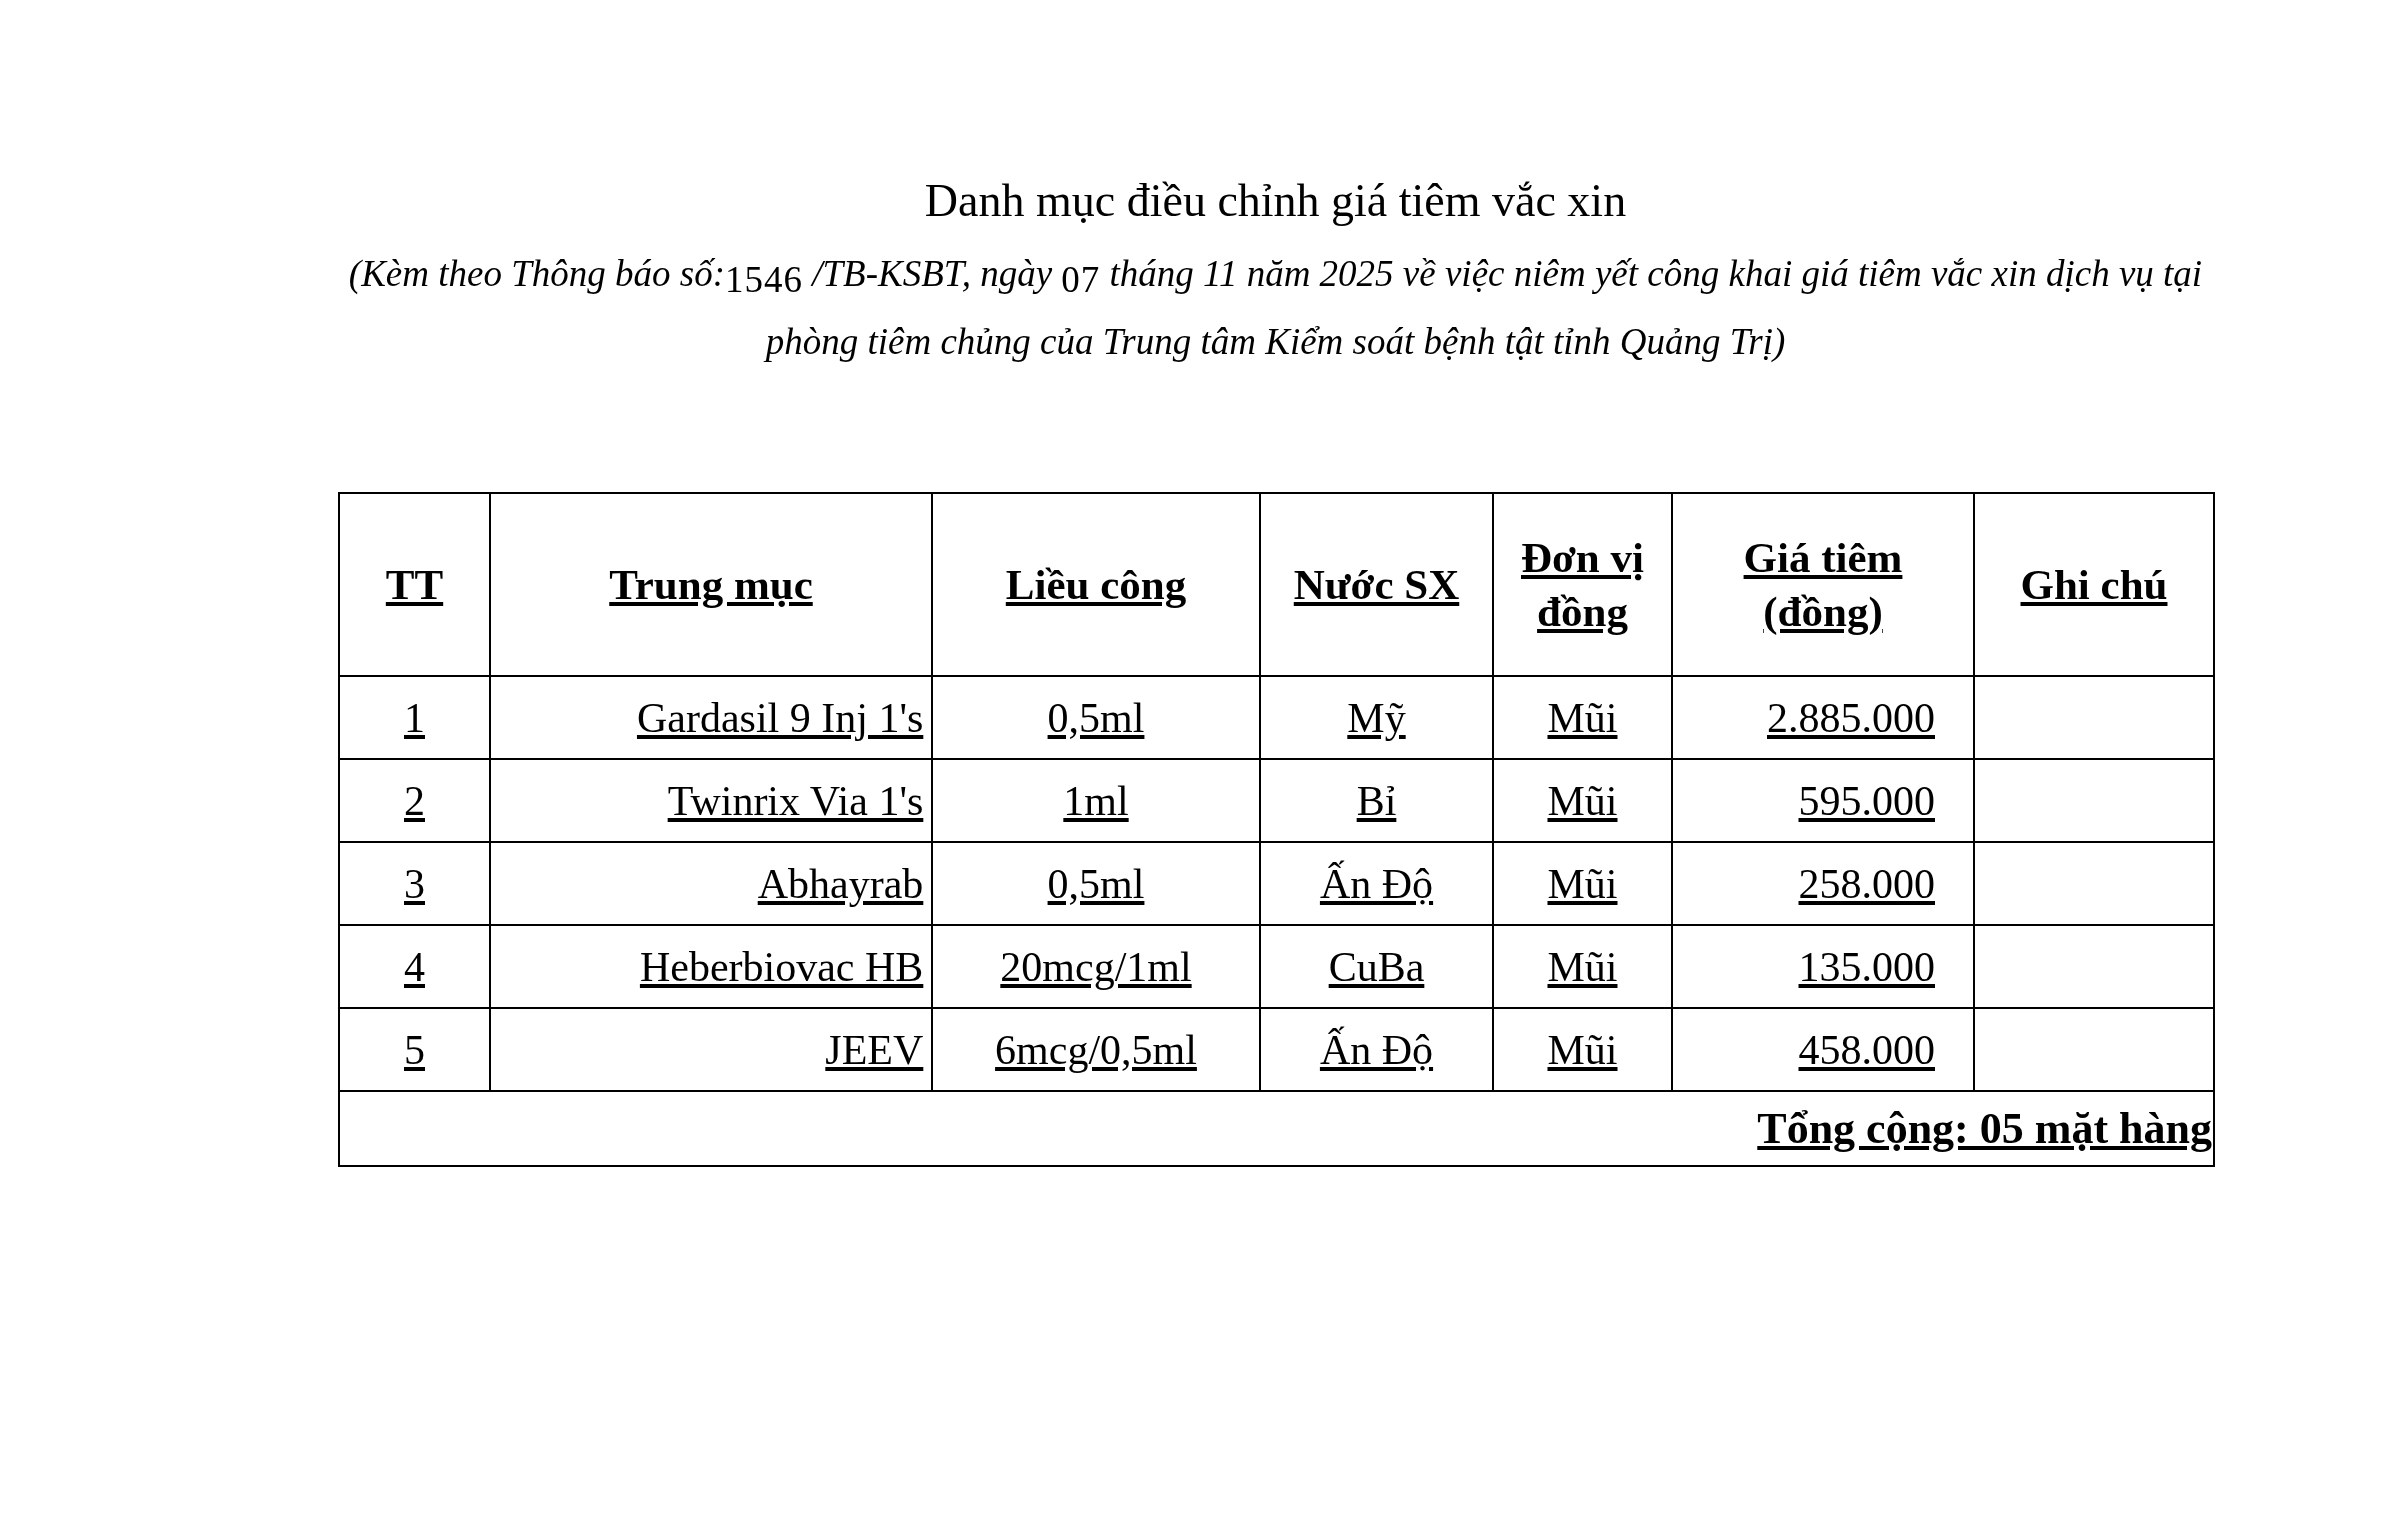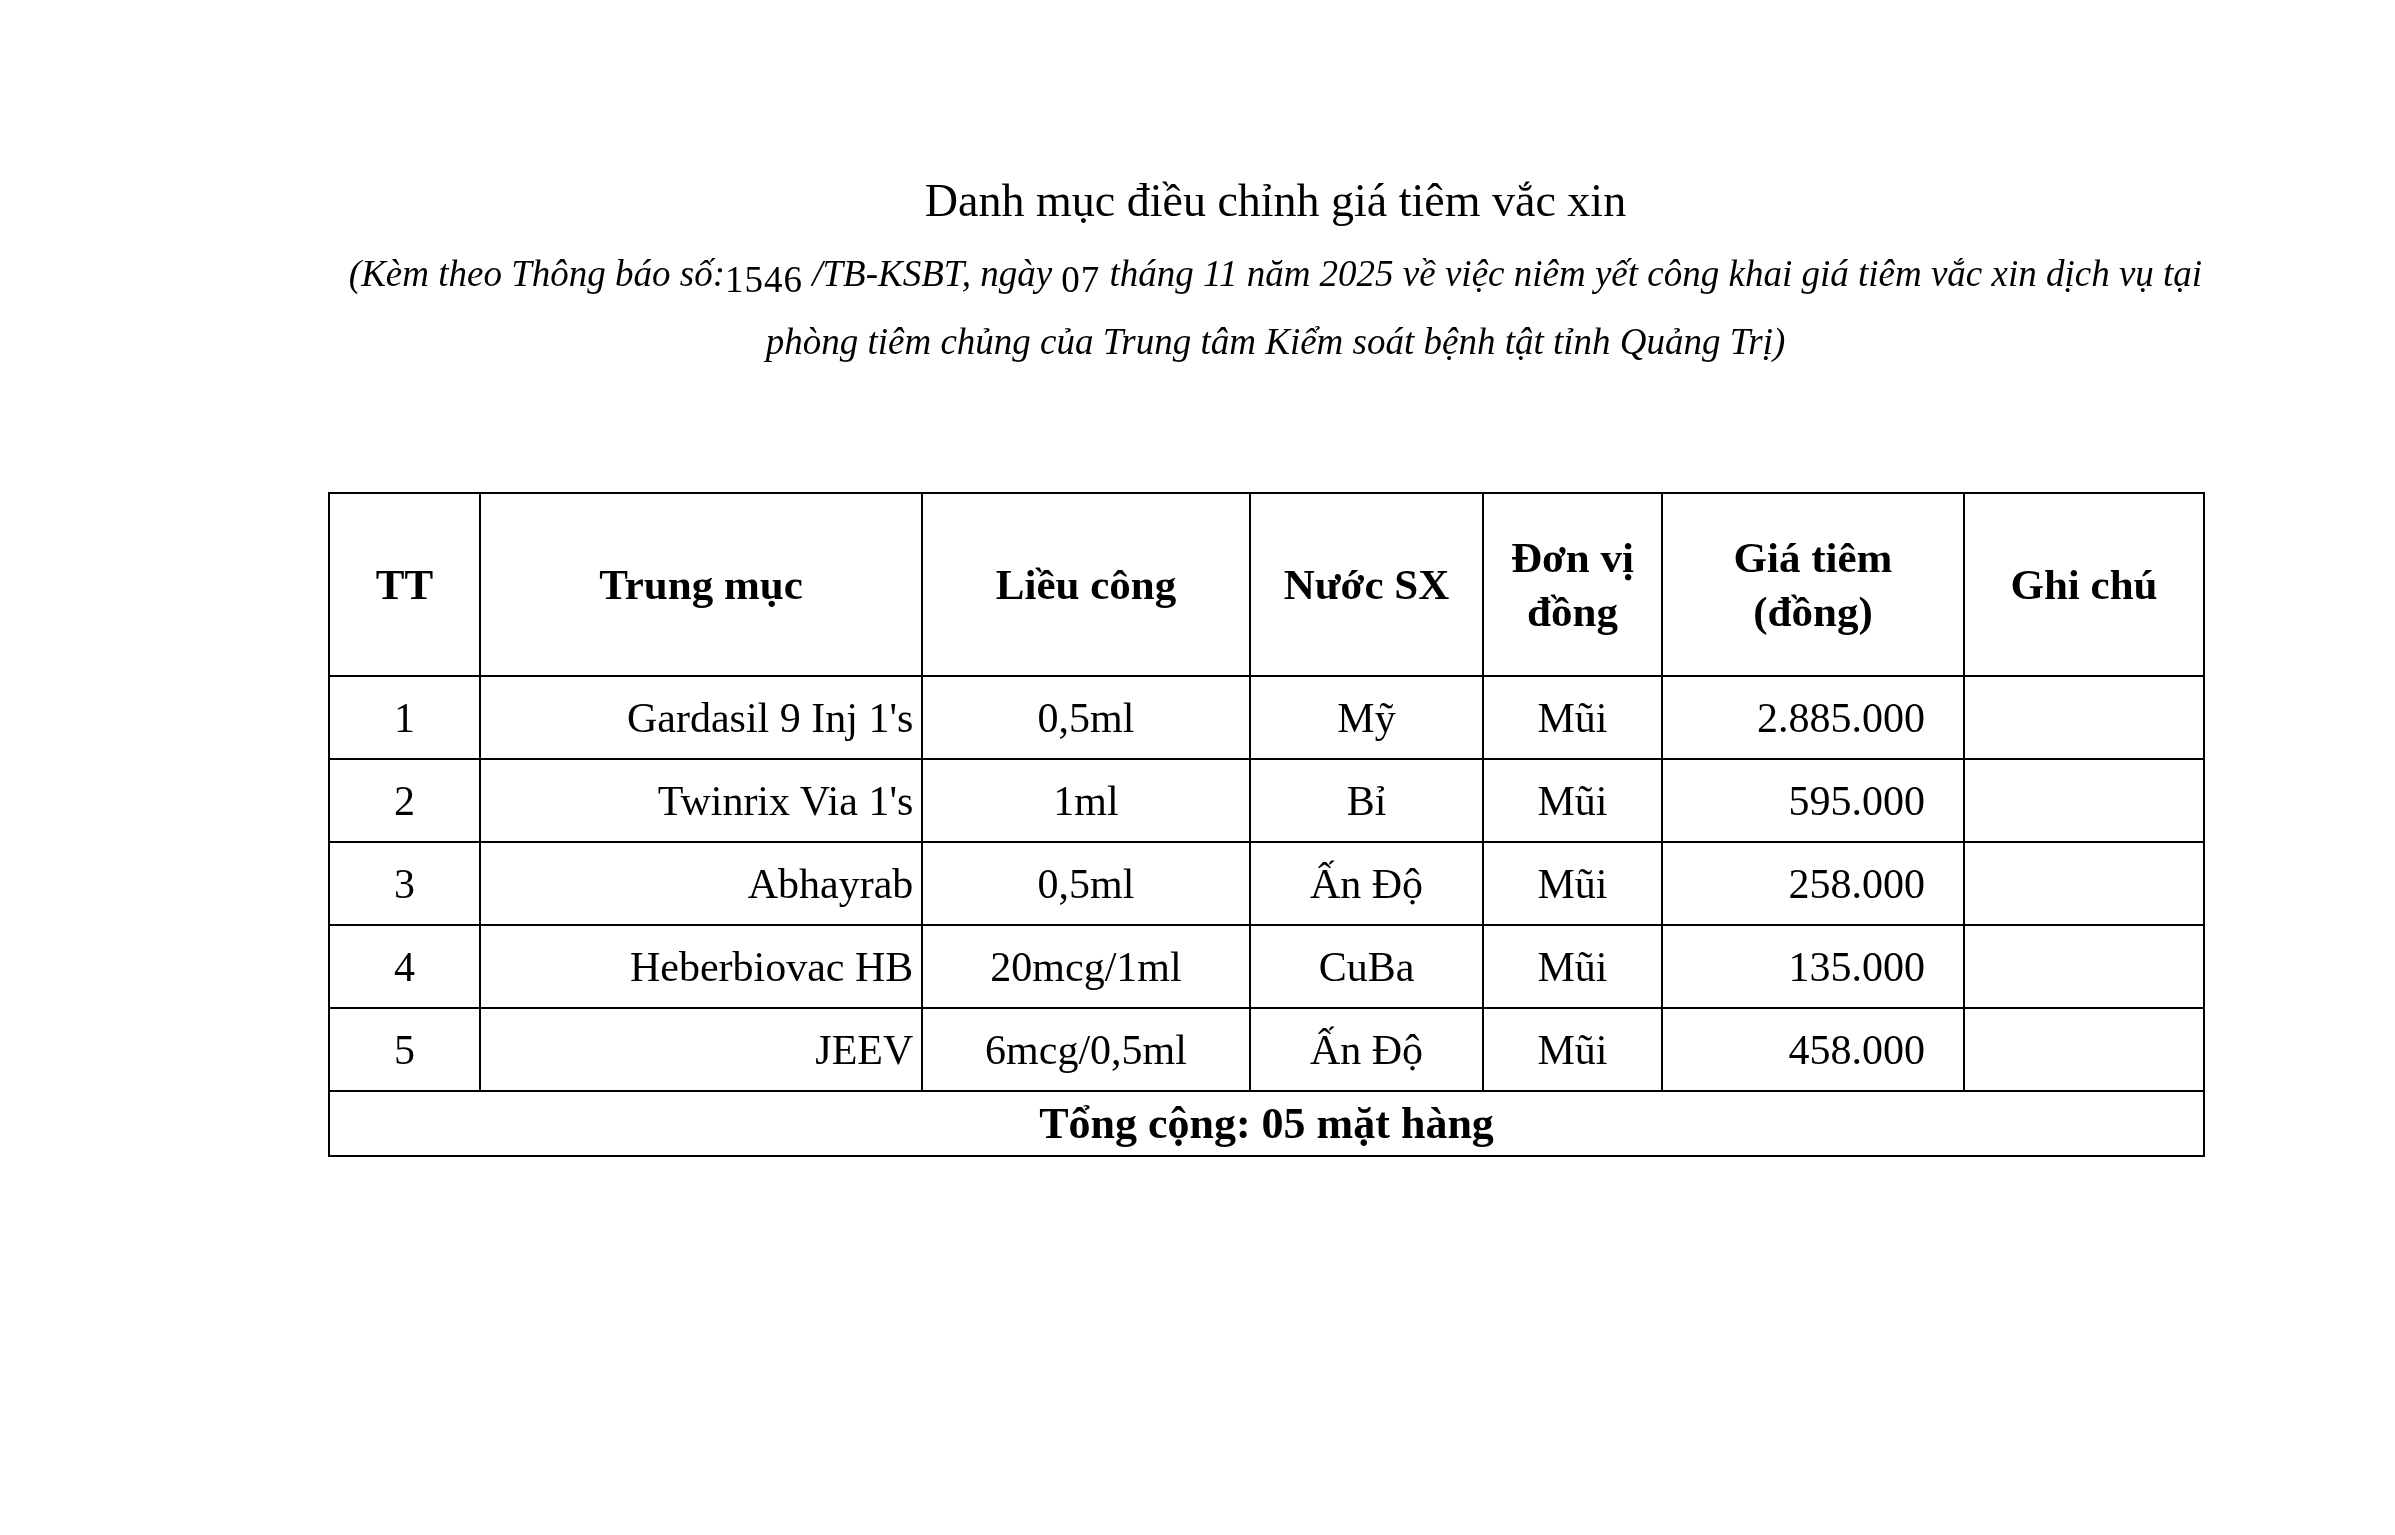--- a/index.html
+++ b/index.html
@@ -37,26 +37,27 @@
     line-height: 68px;
   }
   .fill-value {
     font-style: normal;
     position: relative;
     top: 6.8px;
     letter-spacing: 1px;
   }
   table.price-table {
     position: absolute;
-    left: 328px;
+    left: 338px;
     top: 492px;
     width: 1875px;
     border-collapse: collapse;
     table-layout: fixed;
     font-size: 42px;
+    text-decoration: underline;
   }
   .price-table th, .price-table td {
     border: 2.9px solid #000000;
     vertical-align: middle;
     overflow: hidden;
   }
   .price-table thead th {
     height: 183px;
     font-size: 43px;
     font-weight: bold;
@@ -71,24 +72,24 @@
   }
   .price-table td.cell-name {
     text-align: right;
     padding-left: 3px;
   }
   .price-table td.cell-price {
     text-align: right;
     padding-right: 38px;
   }
   .price-table tfoot td {
-    height: 65px;
+    height: 75px;
     font-size: 44px;
     font-weight: bold;
-    text-align: center;
+    text-align: right;
   }
 </style>
 </head>
 <body>
 
 <div class="page">
 
   <div class="doc-head">
     <h1 class="doc-title">Danh mục điều chỉnh giá tiêm vắc xin</h1>
     <p class="doc-subtitle"><span>(Kèm theo Thông báo số:</span><span class="fill-value">1546</span><span> /TB-KSBT, ngày </span><span class="fill-value">07</span><span> tháng 11 năm 2025 về việc niêm yết công khai giá tiêm vắc xin dịch vụ tại phòng tiêm chủng của Trung tâm Kiểm soát bệnh tật tỉnh Quảng Trị)</span></p>

